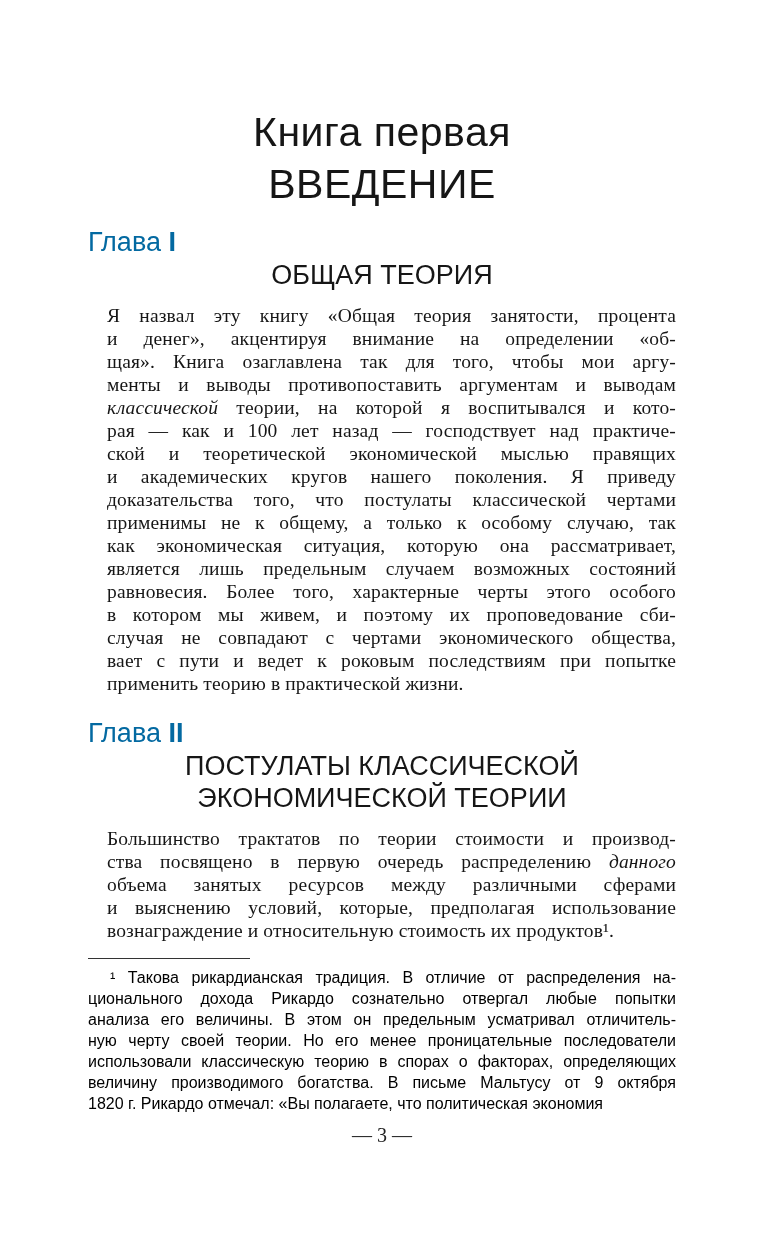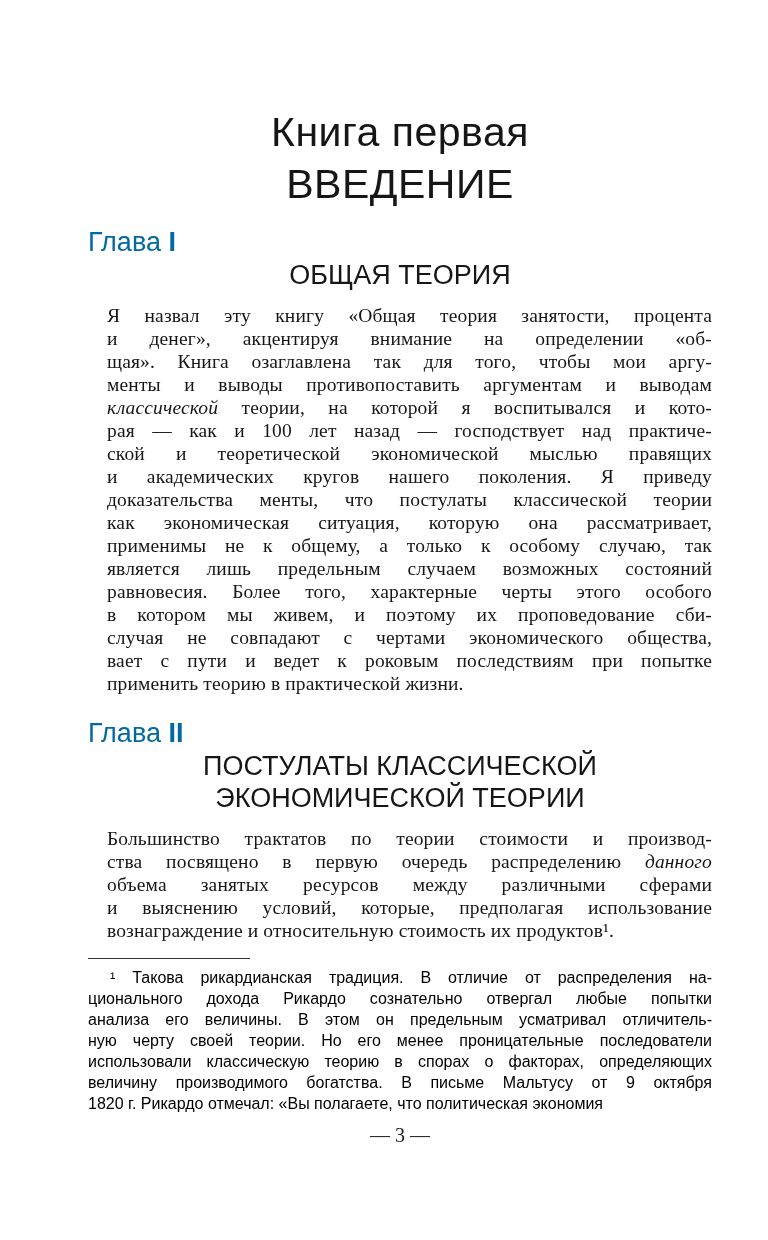--- a/index.html
+++ b/index.html
@@ -1,20 +1,20 @@
 <!DOCTYPE html>
 <html lang="ru"><head>
 <meta charset="utf-8">
 <style>
   * { margin: 0; padding: 0; box-sizing: border-box; }
   html, body { background: #ffffff; }
   body { width: 768px; height: 1240px; overflow: hidden; }
   .page {
     width: 768px; height: 1240px; background: #ffffff; color: #181818;
-    padding: 106px 56px 0 88px; position: relative;
+    padding: 106px 92px 0 88px; position: relative;
     font-family: "Liberation Serif", serif;
   }
   .title {
     font-family: "Liberation Sans", sans-serif; font-weight: 400;
     font-size: 41px; line-height: 52px; text-align: center;
     letter-spacing: 0.5px; color: #161616;
   }
   .chapter-head {
     margin-top: 16px; font-family: "Liberation Sans", sans-serif;
     font-size: 27px; line-height: 33px; text-align: left; color: #0369a1;
@@ -61,23 +61,23 @@
       </div>
     <div class="body-par">
         <div class="line">Я назвал эту книгу «Общая теория занятости, процента</div>
         <div class="line">и денег», акцентируя внимание на определении «об-</div>
         <div class="line">щая». Книга озаглавлена так для того, чтобы мои аргу-</div>
         <div class="line">менты и выводы противопоставить аргументам и выводам</div>
         <div class="line"><i>классической</i> теории, на которой я воспитывался и кото-</div>
         <div class="line">рая — как и 100 лет назад — господствует над практиче-</div>
         <div class="line">ской и теоретической экономической мыслью правящих</div>
         <div class="line">и академических кругов нашего поколения. Я приведу</div>
-        <div class="line">доказательства менты, что постулаты классической теории</div>
+        <div class="line">доказательства того, что постулаты классической чертами</div>
+        <div class="line">применимы не к общему, а только к особому случаю, так</div>
         <div class="line">как экономическая ситуация, которую она рассматривает,</div>
-        <div class="line">применимы не к общему, а только к особому случаю, так</div>
         <div class="line">является лишь предельным случаем возможных состояний</div>
         <div class="line">равновесия. Более того, характерные черты этого особого</div>
         <div class="line">в котором мы живем, и поэтому их проповедование сби-</div>
         <div class="line">случая не совпадают с чертами экономического общества,</div>
         <div class="line">вает с пути и ведет к роковым последствиям при попытке</div>
         <div class="line last-line">применить теорию в практической жизни.</div>
       </div>
   </section>
 
   <section class="chapter">

